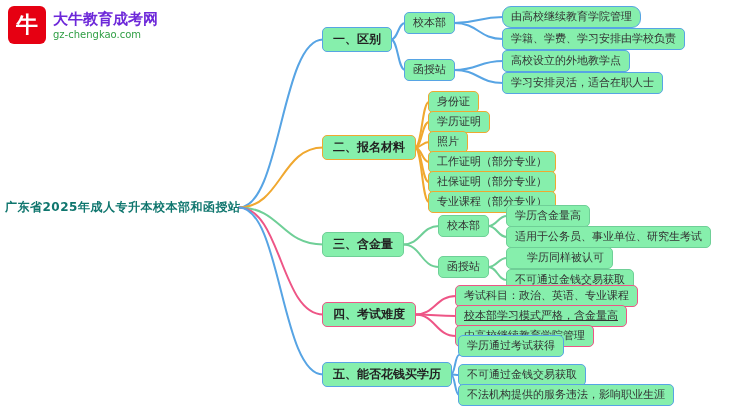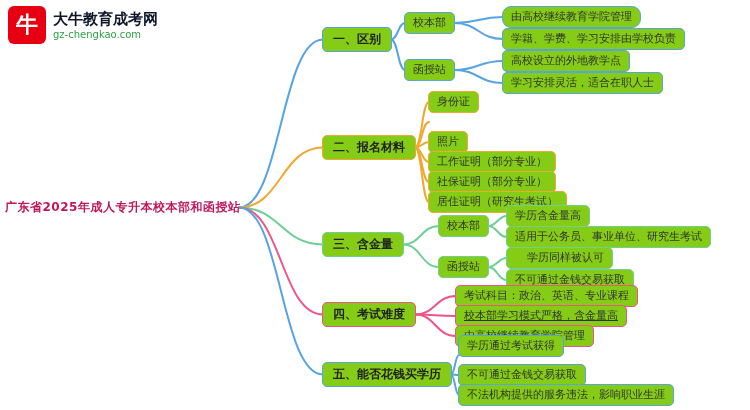--- a/index.html
+++ b/index.html
@@ -3,27 +3,27 @@
 <meta charset="utf-8">
 <style>
   html,body{margin:0;padding:0;background:#fff;}
   .canvas{
     position:relative;width:750px;height:410px;background:#ffffff;overflow:hidden;
     font-family:"DejaVu Sans","Liberation Sans",sans-serif;
   }
   #edges{position:absolute;left:0;top:0;width:750px;height:410px;pointer-events:none;}
   #nodes{position:absolute;left:0;top:0;width:750px;height:410px;}
   .node{
-    position:absolute;background:#84cc16;border:1.5px solid #999;border-radius:5px;
+    position:absolute;background:#86efac;border:1.5px solid #999;border-radius:5px;
     padding:2px 8px;font-size:11px;color:#333;white-space:nowrap;line-height:1.45;
     box-sizing:border-box;
   }
   .branch-node{font-size:12px;padding:3px 10px;color:#222;font-weight:600;}
   .root{
-    position:absolute;left:5px;font-size:12px;font-weight:bold;color:#be185d;
+    position:absolute;left:5px;font-size:12px;font-weight:bold;color:#0f766e;
     white-space:nowrap;letter-spacing:0.5px;
   }
   .logo{position:absolute;left:8px;top:6px;display:flex;align-items:center;gap:7px;}
   .logo-mark{
     width:38px;height:38px;border-radius:6px;display:flex;align-items:center;justify-content:center;
     color:#fff;font-size:22px;font-weight:bold;
   }
   .logo-title{font-size:15px;font-weight:bold;line-height:1.2;}
   .logo-subtitle{font-size:10px;line-height:1.3;}
 </style>
@@ -61,41 +61,42 @@
       <path d="M 451 374.5 C 455 374.5, 455 355, 459 355" stroke="#57a4e4" stroke-width="2" fill="none" stroke-linecap="round"></path>
       <path d="M 451 374.5 C 455 374.5, 455 375, 459 375" stroke="#57a4e4" stroke-width="2" fill="none" stroke-linecap="round"></path>
       <path d="M 451 374.5 C 455 374.5, 455 395, 459 395" stroke="#57a4e4" stroke-width="2" fill="none" stroke-linecap="round"></path>
     </svg>
 
   <div class="logo">
     <div class="logo-mark" style="background: rgb(230, 0, 18);">
       <span>牛</span>
     </div>
     <div class="logo-text">
-      <div class="logo-title" style="color: #0f172a;">大牛教育成考网</div>
+      <div class="logo-title" style="color: #6d28d9;">大牛教育成考网</div>
       <div class="logo-subtitle" style="color: rgb(47, 158, 68);">gz-chengkao.com</div>
     </div>
   </div>
 
   <div class="root" id="root-node" style="top: 198.5px;">广东省2025年成人专升本校本部和函授站</div>
 
   <div id="nodes">
       <div class="node branch-node" style="left: 322px; border-color: rgb(87, 164, 228); top: 26.5px;">一、区别</div>
       <div class="node sub-node" style="left: 404px; border-color: rgb(87, 164, 228); top: 12px;">校本部</div>
       <div class="node leaf-node" style="left: 502px; border-color: rgb(87, 164, 228); top: 6px; border-radius: 9px;">由高校继续教育学院管理</div>
       <div class="node leaf-node" style="left: 502px; border-color: rgb(87, 164, 228); top: 28px;">学籍、学费、学习安排由学校负责</div>
       <div class="node sub-node" style="left: 404px; border-color: rgb(87, 164, 228); top: 59px;">函授站</div>
       <div class="node leaf-node" style="left: 502px; border-color: rgb(87, 164, 228); top: 50px;">高校设立的外地教学点</div>
       <div class="node leaf-node" style="left: 502px; border-color: rgb(87, 164, 228); top: 72px;">学习安排灵活，适合在职人士</div>
       <div class="node branch-node" style="left: 322px; border-color: rgb(240, 168, 48); top: 134.5px;">二、报名材料</div>
       <div class="node leaf-node" style="left: 428px; border-color: rgb(240, 168, 48); top: 91px;">身份证</div>
+      <div class="node leaf-node" style="left: 428px; border-color: rgb(240, 168, 48); top: 111px;">学历证明</div>
       <div class="node leaf-node" style="left: 428px; border-color: rgb(240, 168, 48); top: 131px;">照片</div>
       <div class="node leaf-node" style="left: 428px; border-color: rgb(240, 168, 48); top: 151px;">工作证明（部分专业）</div>
       <div class="node leaf-node" style="left: 428px; border-color: rgb(240, 168, 48); top: 171px;">社保证明（部分专业）</div>
-      <div class="node leaf-node" style="left: 428px; border-color: rgb(240, 168, 48); top: 191px;">居住证明（研究生考试）</div>
+      <div class="node leaf-node" style="left: 428px; border-color: rgb(240, 168, 48); top: 191px;">专业课程（部分专业）</div>
       <div class="node branch-node" style="left: 322px; border-color: rgb(111, 207, 151); top: 231.5px;">三、含金量</div>
       <div class="node sub-node" style="left: 438px; border-color: rgb(111, 207, 151); top: 215px;">校本部</div>
       <div class="node leaf-node" style="left: 506px; border-color: rgb(111, 207, 151); top: 226px;">适用于公务员、事业单位、研究生考试</div>
       <div class="node leaf-node" style="left: 506px; border-color: rgb(111, 207, 151); top: 205px;">学历含金量高</div>
       <div class="node sub-node" style="left: 438px; border-color: rgb(111, 207, 151); top: 256px;">函授站</div>
       <div class="node leaf-node" style="left: 506px; border-color: rgb(111, 207, 151); top: 247px; padding-left: 20px;">学历同样被认可</div>
       <div class="node leaf-node" style="left: 506px; border-color: rgb(111, 207, 151); top: 269px;">不可通过金钱交易获取</div>
       <div class="node branch-node" style="left: 322px; border-color: rgb(238, 85, 134); top: 301.5px;">四、考试难度</div>
       <div class="node leaf-node" style="left: 455px; border-color: rgb(238, 85, 134); top: 285px;">考试科目：政治、英语、专业课程</div>
       <div class="node leaf-node" style="left: 455px; border-color: rgb(238, 85, 134); top: 305px; text-decoration: underline;">校本部学习模式严格，含金量高</div>

